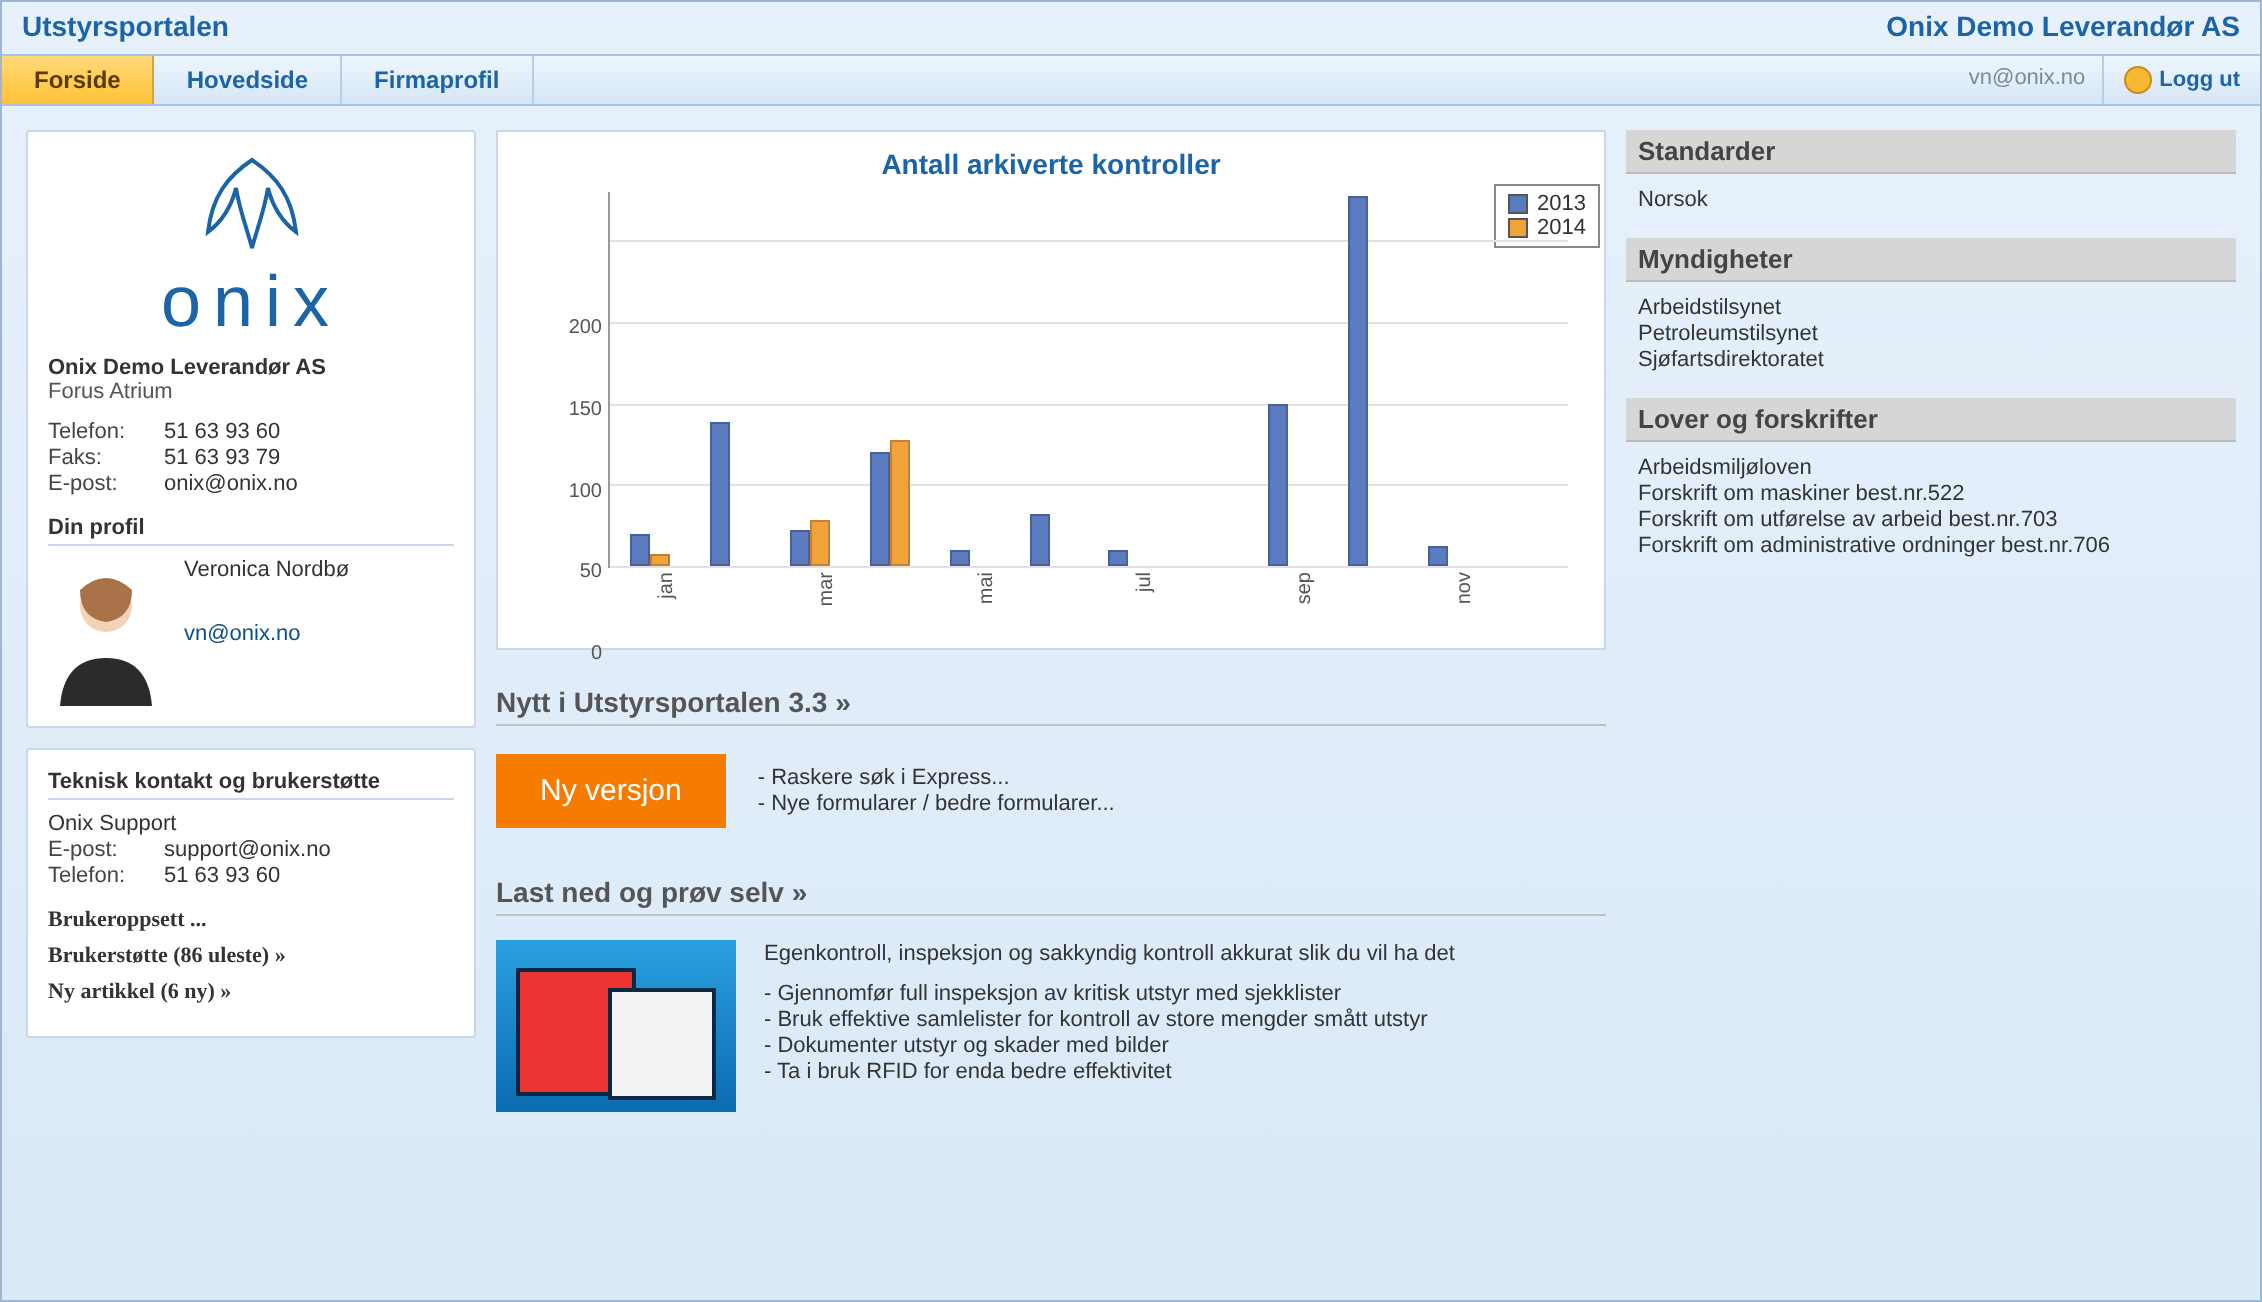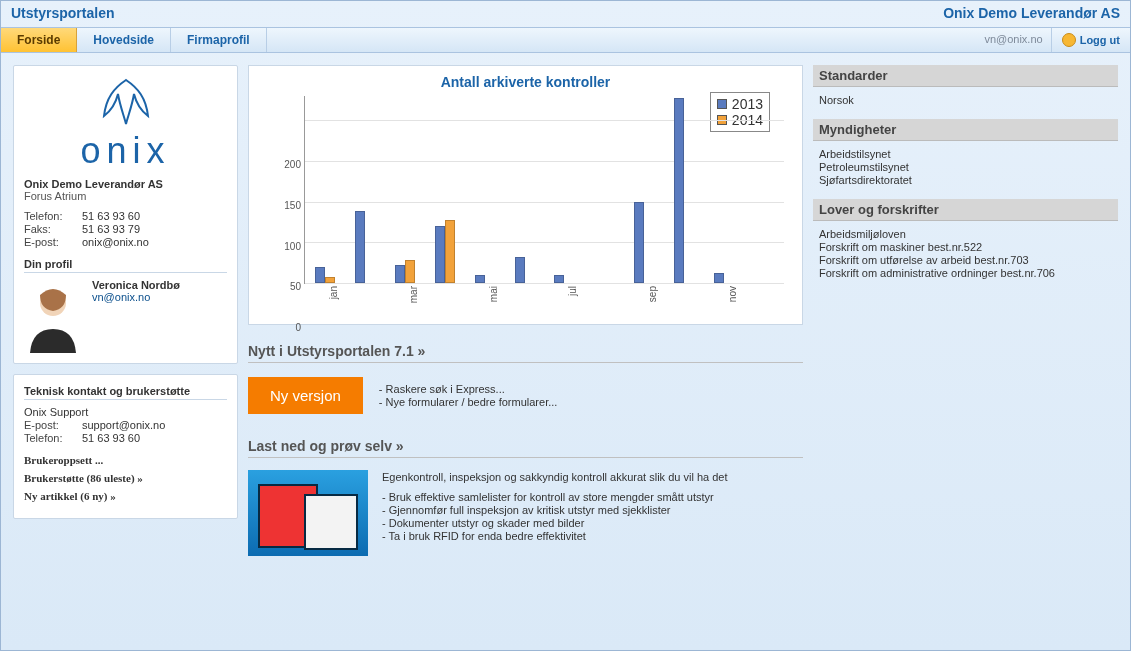--- a/index.html
+++ b/index.html
@@ -122,46 +122,46 @@
     padding-bottom: 2px;
     margin: 10px 0 6px 0;
     color: #333;
   }
   .profile { display: flex; gap: 10px; align-items: flex-start; }
   .avatar {
     width: 58px; height: 74px;
     background: #fff;
   }
   .profile .info { flex: 1; }
-  .profile .name { font-weight: bold; margin-bottom: 0; }
+  .profile .name { font-weight: normal; margin-bottom: 20px; }
   .link { color: #0b4f8c; cursor: pointer; }
   .leftlinks div { margin: 6px 0; font-weight: bold; color: #333; cursor: pointer; font-family: Liberation Serif, serif; }
 
   .midcol {
     flex: 1;
     display: flex;
     flex-direction: column;
     gap: 8px;
     min-width: 0;
   }
   .chartbox {
     background: #fff;
     border: 1px solid #c9d7e6;
     padding: 8px 14px 4px 14px;
     height: 260px;
     position: relative;
   }
   .chart-title { text-align: center; color: #1c64a8; font-size: 14px; font-weight: bold; }
   .chart-legend {
     position: absolute;
-    top: 26px; right: 32px;
+    top: 26px; right: 2px;
     border: 1px solid #888;
     background: #fff;
     padding: 3px 6px;
-    font-size: 14px;
+    font-size: 11px;
   }
   .chart-legend .row { display:flex; align-items:center; gap:5px; }
   .swatch { width:10px; height:10px; border:1px solid #555; display:inline-block; }
   .sw-blue { background:#5a7bbf; }
   .sw-orange { background:#f2a23a; }
   .plot {
     position: absolute;
     left: 55px; right: 18px; top: 30px; bottom: 40px;
     border-left: 1px solid #999;
     border-bottom: 1px solid #999;
@@ -370,37 +370,37 @@
         <div class="xlabels" id="xlabels">
             <div class="xtick" style="left: 23.9583px; top: 0px;">jan</div>
             <div class="xtick" style="left: 103.792px; top: 0px;">mar</div>
             <div class="xtick" style="left: 183.625px; top: 0px;">mai</div>
             <div class="xtick" style="left: 263.458px; top: 0px;">jul</div>
             <div class="xtick" style="left: 343.292px; top: 0px;">sep</div>
             <div class="xtick" style="left: 423.125px; top: 0px;">nov</div>
           </div>
       </div>
 
-      <div class="mid-heading">Nytt i Utstyrsportalen 7.1 »</div>
+      <div class="mid-heading">Nytt i Utstyrsportalen 3.3 »</div>
       <div class="newver-row">
         <button class="newver-btn">Ny versjon</button>
         <div class="bullet-list" id="news-bullets">
             <div>- Raskere søk i Express...</div>
             <div>- Nye formularer / bedre formularer...</div>
           </div>
       </div>
 
       <div class="mid-heading">Last ned og prøv selv »</div>
       <div class="download-row">
         <div class="tile-thumb"></div>
         <div class="bullet-list">
           <div style="margin-bottom:8px">Egenkontroll, inspeksjon og sakkyndig kontroll akkurat slik du vil ha det</div>
           <div id="download-bullets">
+              <div>- Gjennomfør full inspeksjon av kritisk utstyr med sjekklister</div>
               <div>- Bruk effektive samlelister for kontroll av store mengder smått utstyr</div>
-              <div>- Gjennomfør full inspeksjon av kritisk utstyr med sjekklister</div>
               <div>- Dokumenter utstyr og skader med bilder</div>
               <div></div>
               <div>- Ta i bruk RFID for enda bedre effektivitet</div>
             </div>
         </div>
       </div>
     </div>
 
     <div class="rightcol">
       <div class="group">

